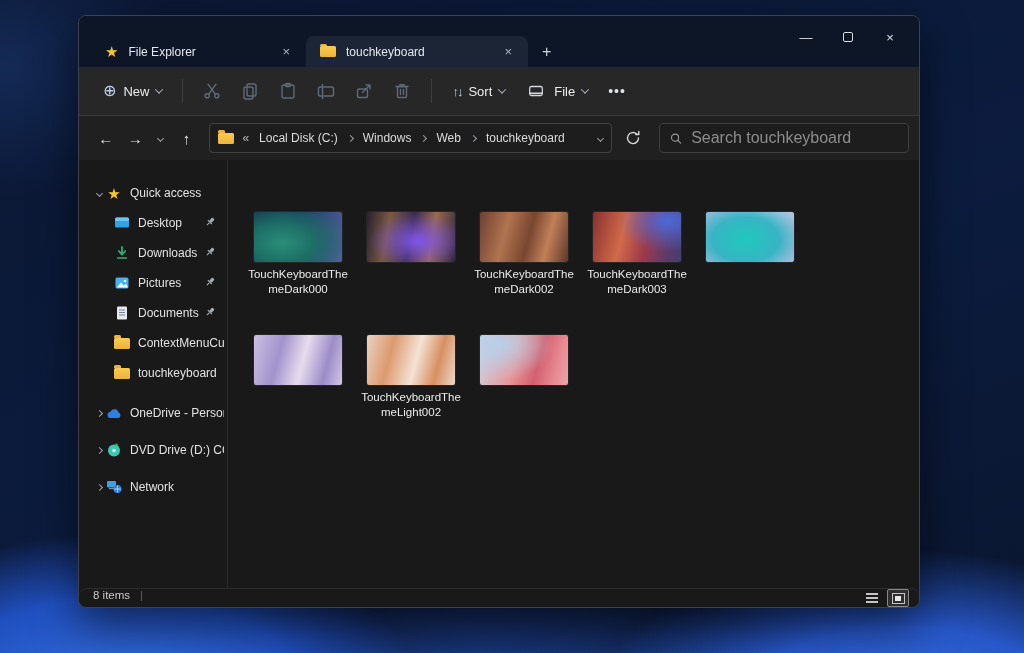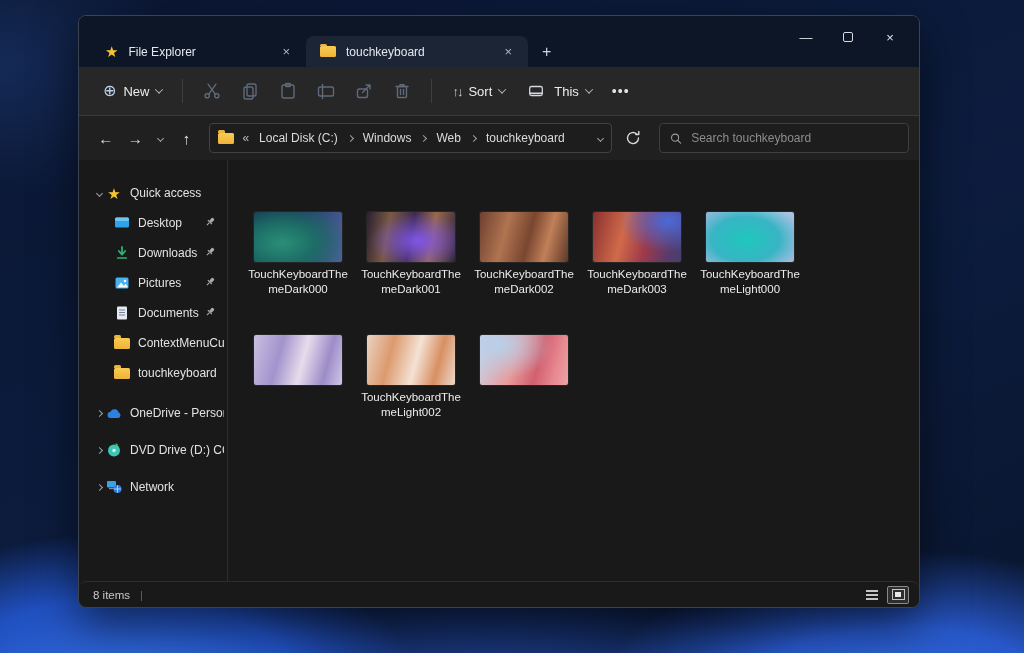--- a/index.html
+++ b/index.html
@@ -67,21 +67,21 @@
   .addrbox .overflow { color:#b8b8b8; margin:0 6px 0 8px; font-size:12px; }
   .crumb { padding:3px 4px; border-radius:3px; white-space:nowrap; }
   .crumb-sep { width:5px; height:5px; border-right:1.3px solid #9aa0a8; border-bottom:1.3px solid #9aa0a8; transform:rotate(-45deg); margin:0 6px; }
   .addr-chev { margin-left:auto; }
   .refresh-btn { width:30px; height:30px; margin-left:6px; display:flex; align-items:center; justify-content:center; border-radius:4px; }
   .searchbox {
     height:30px; width:253px; margin-left:12px; border:1px solid #3f3f3f; border-radius:4px;
     display:flex; align-items:center; padding:0 10px; background:#1d1d1d;
   }
   .searchbox input {
-    background:transparent; border:none; outline:none; color:#f9a8d4; font-size:12px; width:100%; margin-left:9px;
+    background:transparent; border:none; outline:none; color:#f9a8d4; font-size:16px; width:100%; margin-left:9px;
     font-family:"Liberation Sans","DejaVu Sans",sans-serif;
   }
   .searchbox input::placeholder { color:#8d8d8d; }
 
   
   .bodyrow { flex:1 1 auto; display:flex; min-height:0; background:#191919; }
   .sidebar { width:149px; flex:0 0 auto; border-right:1px solid #2d2d2d; padding-top:18px; overflow:hidden; }
   .side-row { height:30px; display:flex; align-items:center; padding-left:10px; color:#e2e2e2; font-size:12px; margin:0 3px; border-radius:4px; }
   .side-row.selected { background:#2f2f2f; }
   .side-row .lbl { margin-left:8px; white-space:nowrap; overflow:hidden; flex:1 1 auto; }
@@ -96,21 +96,21 @@
   .roots { margin-top:10px; display:flex; flex-direction:column; gap:7px; }
 
   
   .content { flex:1 1 auto; position:relative; }
   .grid { display:flex; flex-wrap:wrap; column-gap:9px; row-gap:38px; padding:52px 14px 0 18px; }
   .file-item { width:104px; text-align:center; }
   .thumb { width:88px; height:50px; margin:0 auto 5px; border-radius:2px; box-shadow:0 0 0 1px rgba(255,255,255,.06); }
   .file-name { font-size:11.5px; line-height:15px; color:#ececec; word-break:break-all; padding:0 2px; }
 
   
-  .statusbar { height:26px; flex:0 0 auto; border-top:1px solid #2d2d2d; background:#191919; display:flex; align-items:center; padding:0 10px 0 14px; color:#c8c8c8; font-size:11.5px;border-radius:8px; }
+  .statusbar { height:19px; flex:0 0 auto; border-top:1px solid #2d2d2d; background:#191919; display:flex; align-items:flex-start; padding:0 10px 0 14px; color:#c8c8c8; font-size:11.5px;border-radius:8px; }
   .status-sep { color:#5e5e5e; margin-left:10px; }
   .view-toggles { margin-left:auto; display:flex; align-items:center; gap:4px; }
   .vt { width:22px; height:18px; display:flex; align-items:center; justify-content:center; border-radius:2px; border:1px solid transparent; }
   .vt.active { border-color:#8a8a8a; background:#2e2e2e; }
   .vt-lines { width:12px; height:10px; background:repeating-linear-gradient(#c4c4c4 0 2px, transparent 2px 4px); }
   .vt-square { width:13px; height:11px; border:1.5px solid #c4c4c4; display:flex; align-items:center; justify-content:center; }
   .vt-square::after { content:""; width:6px; height:5px; background:#e8e8e8; }
 </style>
 </head>
 <body>
@@ -191,21 +191,21 @@
       <span>Sort</span>
       <span class="chev"></span>
     </div>
     <div class="tb-btn">
       <span class="tb-icon lit" style="width:22px;height:22px">
         <svg width="18" height="18" viewBox="0 0 20 20">
             <rect x="3" y="5" width="14" height="10" rx="2"></rect>
             <path d="M3 12.5 h14"></path>
           </svg>
       </span>
-      <span>This</span>
+      <span>File</span>
       <span class="chev"></span>
     </div>
     <div class="tb-btn">
       <span class="more-glyph">•••</span>
     </div>
   </div>
 
   <div class="navrow">
     <div class="nav-btn">←</div>
     <div class="nav-btn">→</div>
@@ -392,33 +392,31 @@
 
     <div class="content">
       <div class="grid">
 
         <div class="file-item">
           <div class="thumb" style="background: radial-gradient(90px 55px at 32% 62%, rgb(42, 143, 120) 0%, rgb(29, 110, 102) 35%, rgba(20, 60, 80, 0) 75%), linear-gradient(105deg, rgb(22, 48, 78) 0%, rgb(29, 58, 94) 45%, rgb(80, 97, 158) 100%);"></div>
           <div class="file-name">TouchKeyboardThemeDark000</div>
         </div>
         <div class="file-item">
           <div class="thumb" style="background: radial-gradient(70px 40px at 58% 58%, rgb(128, 85, 232) 0%, rgba(90, 60, 200, 0) 70%), linear-gradient(100deg, rgb(42, 32, 48) 0%, rgb(122, 90, 68) 25%, rgb(58, 42, 78) 50%, rgb(154, 106, 74) 72%, rgb(46, 36, 64) 100%);"></div>
-          <div class="file-name">TouchKeyboardThemeDark001</div>
         </div>
         <div class="file-item">
           <div class="thumb" style="background: linear-gradient(105deg, rgb(110, 64, 48) 0%, rgb(176, 116, 80) 30%, rgb(122, 70, 48) 55%, rgb(192, 128, 88) 75%, rgb(94, 56, 40) 100%);"></div>
           <div class="file-name">TouchKeyboardThemeDark002</div>
         </div>
         <div class="file-item">
           <div class="thumb" style="background: radial-gradient(70px 45px at 85% 18%, rgb(74, 106, 216) 0%, rgba(60, 90, 200, 0) 70%), linear-gradient(105deg, rgb(138, 48, 48) 0%, rgb(208, 106, 74) 35%, rgb(160, 58, 74) 60%, rgb(90, 58, 106) 85%, rgb(68, 64, 110) 100%);"></div>
           <div class="file-name">TouchKeyboardThemeDark003</div>
         </div>
         <div class="file-item">
           <div class="thumb" style="background: radial-gradient(75px 50px at 45% 55%, rgb(31, 200, 188) 0%, rgb(56, 180, 196) 45%, rgba(150, 190, 230, 0) 78%), linear-gradient(105deg, rgb(157, 185, 220) 0%, rgb(182, 204, 232) 60%, rgb(166, 186, 221) 100%);"></div>
-          <div class="file-name">TouchKeyboardThemeLight000</div>
         </div>
         <div class="file-item">
           <div class="thumb" style="background: linear-gradient(105deg, rgb(202, 191, 226) 0%, rgb(162, 147, 204) 30%, rgb(230, 220, 236) 55%, rgb(156, 140, 200) 80%, rgb(210, 198, 230) 100%);"></div>
         </div>
         <div class="file-item">
           <div class="thumb" style="background: linear-gradient(105deg, rgb(234, 210, 194) 0%, rgb(220, 154, 110) 28%, rgb(244, 226, 212) 55%, rgb(216, 143, 98) 78%, rgb(238, 216, 202) 100%);"></div>
           <div class="file-name">TouchKeyboardThemeLight002</div>
         </div>
         <div class="file-item">
           <div class="thumb" style="background: radial-gradient(80px 50px at 20% 20%, rgb(184, 208, 234) 0%, rgba(184, 208, 234, 0) 70%), linear-gradient(105deg, rgb(200, 214, 234) 0%, rgb(232, 154, 154) 40%, rgb(210, 96, 110) 65%, rgb(232, 138, 146) 85%, rgb(234, 164, 168) 100%);"></div>

